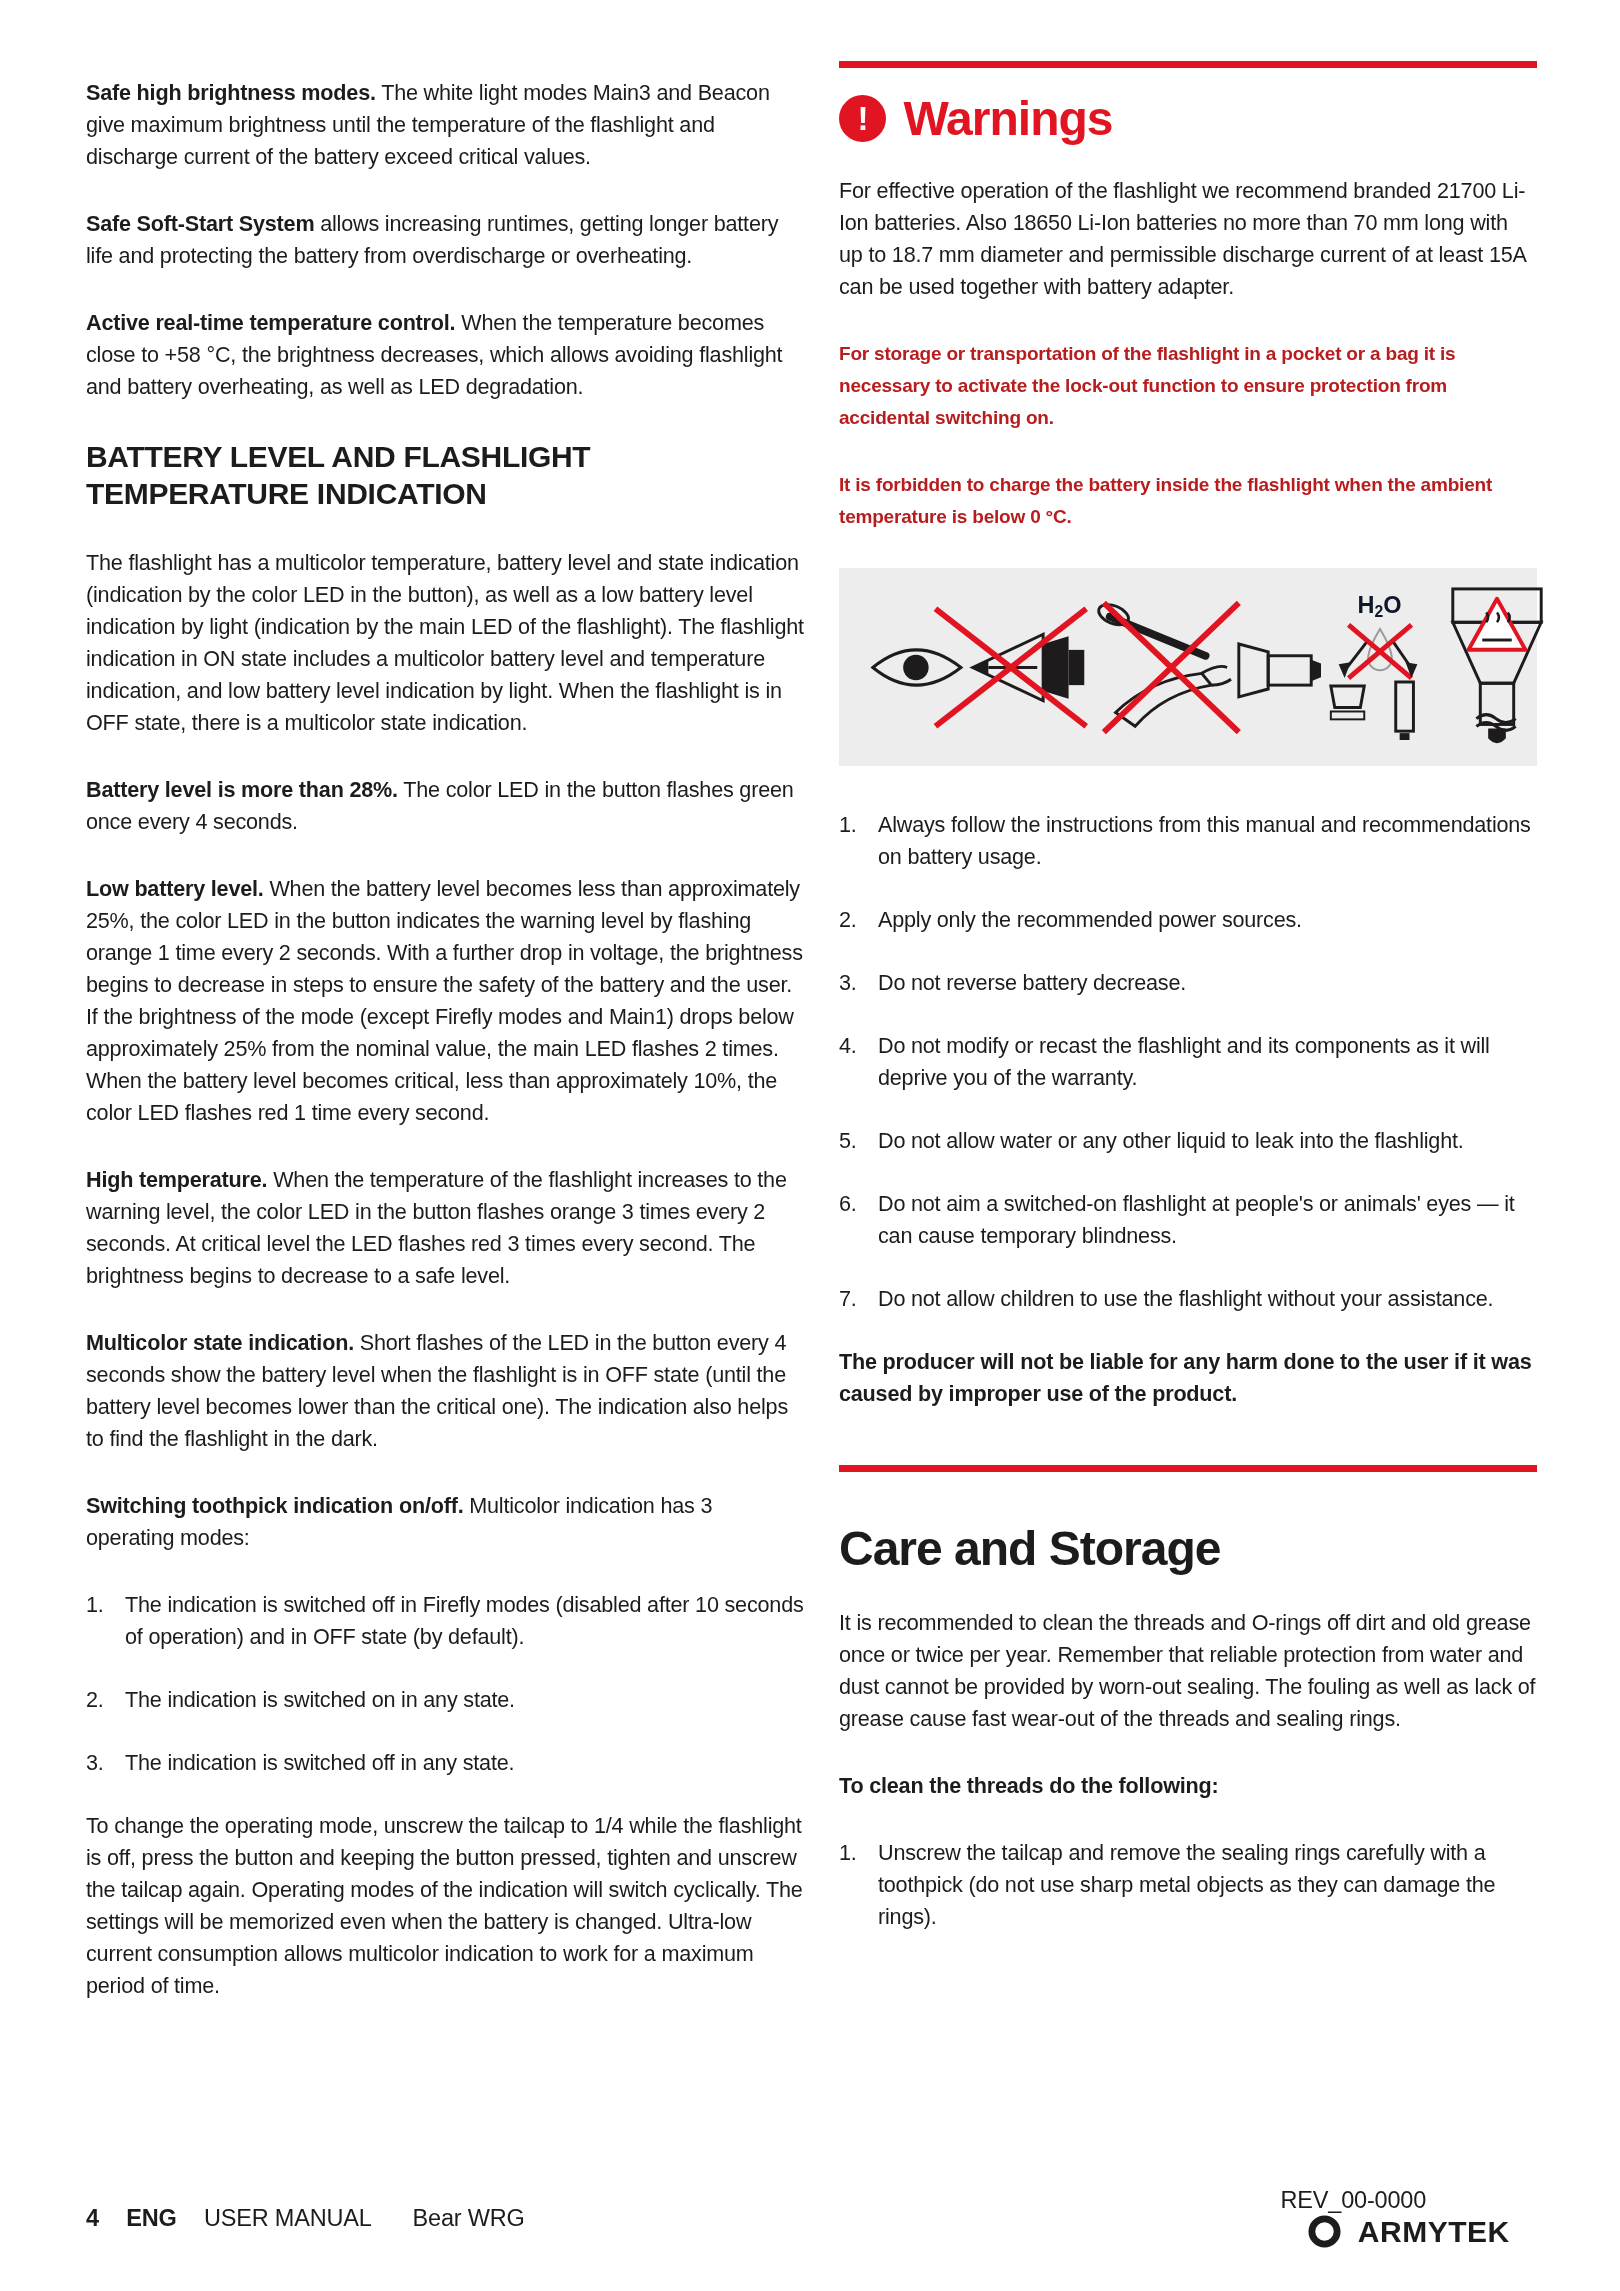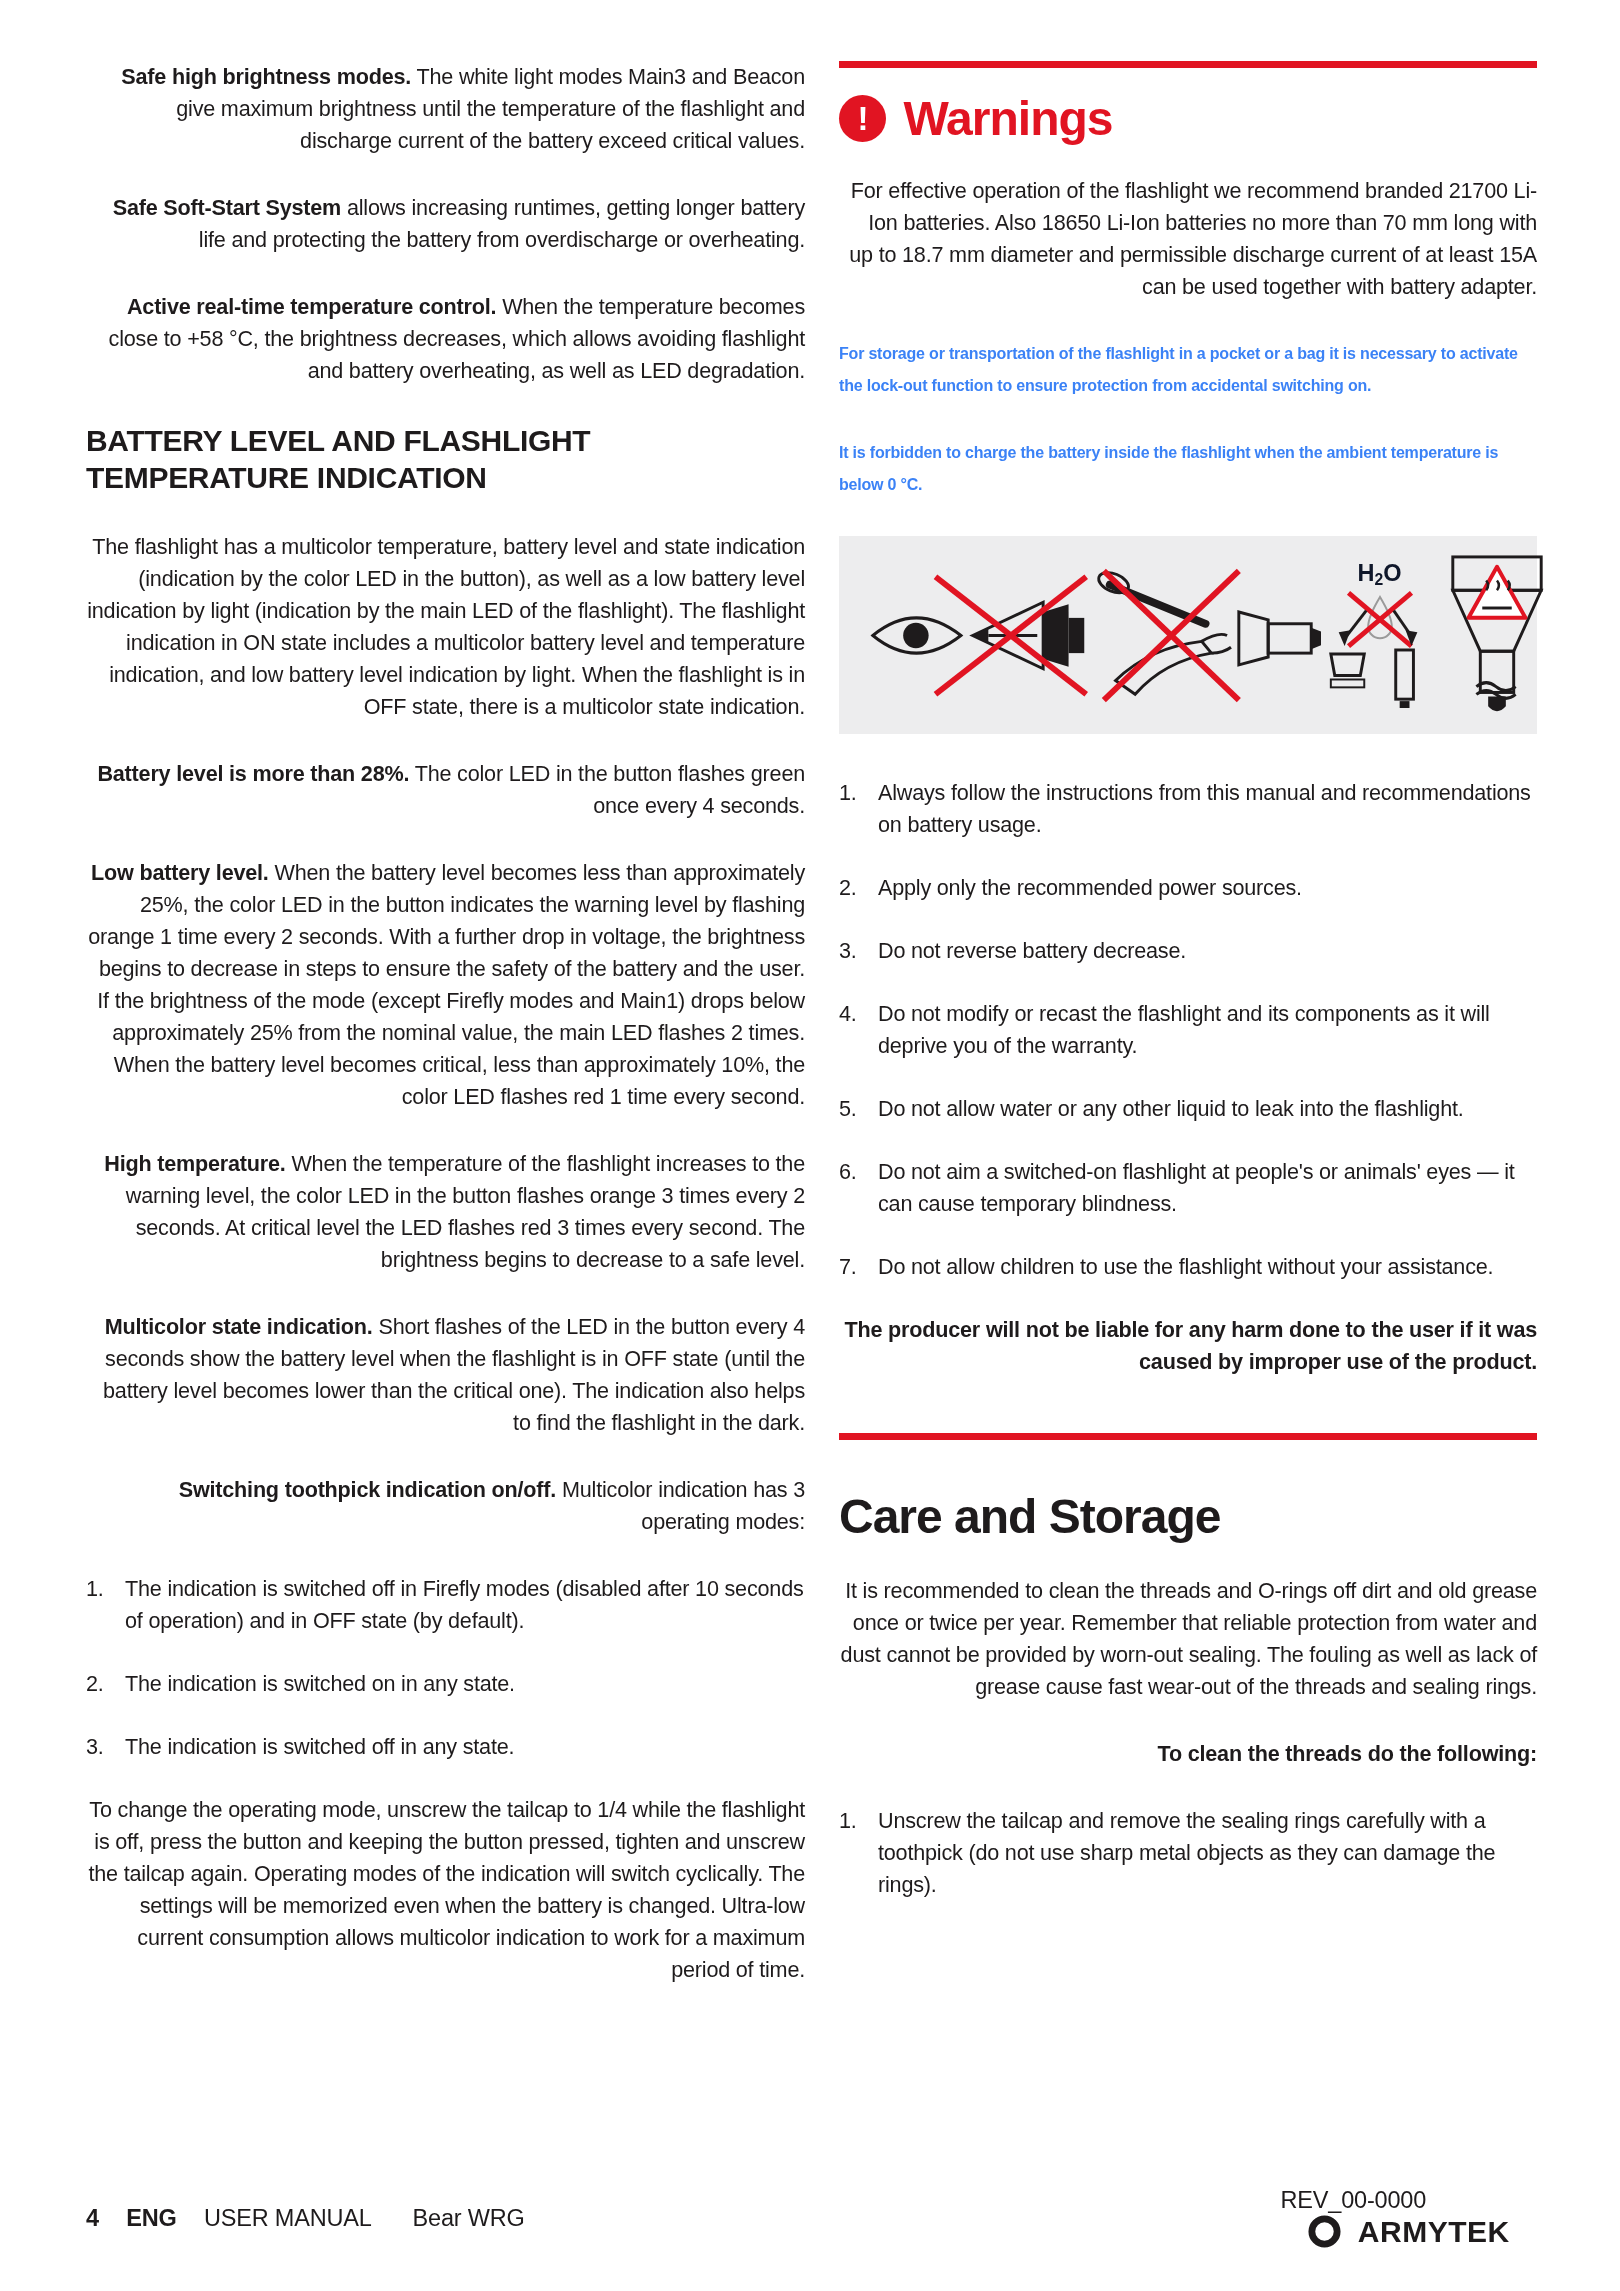--- a/index.html
+++ b/index.html
@@ -9,21 +9,21 @@
     background:#ffffff;
     font-family:"Liberation Sans",sans-serif;
     color:#1e1b1c;
     overflow:hidden;
   }
   .col{position:absolute;top:61px;}
   .col-left{left:86px;width:719px;}
   .col-right{left:839px;width:698px;}
 
   p.body{
-    font-size:21.6px;line-height:32px;margin:0 0 35px 0;letter-spacing:-0.2px;text-align:right;
+    font-size:21.6px;line-height:32px;margin:16px 0 35px 0;letter-spacing:-0.2px;
   }
   .b{font-weight:700;}
   .red-rule{height:6.9px;background:#e11422;margin:0;}
   .rule-top{margin-bottom:25.5px;}
   .rule-mid{margin-top:19.6px;margin-bottom:51px;}
 
   h1.warn-head{
     display:flex;align-items:center;gap:17.6px;
     margin:0 0 31px 0;
     font-size:48px;line-height:51px;font-weight:700;letter-spacing:-1px;
@@ -39,22 +39,22 @@
     margin:0 0 33px 0;
     font-size:48px;line-height:51px;font-weight:700;letter-spacing:-1px;
     color:#1e1b1c;
   }
   h2.section-head{
     margin:15.7px 0 35px 0;
     font-size:30px;line-height:37px;font-weight:700;letter-spacing:-0.3px;
     text-transform:uppercase;
   }
   p.red-note{
-    font-size:16px;line-height:32px;margin:0 0 35px 0;letter-spacing:-0.2px;
-    color:#3b82f6;font-weight:700;
+    font-size:19px;line-height:32px;margin:0 0 35px 0;letter-spacing:-0.2px;
+    color:#b91c1c;font-weight:700;
   }
   .oli{display:flex;margin:0 0 31px 0;font-size:21.6px;line-height:32px;letter-spacing:-0.2px;}
   .oli .num{flex:none;width:39px;}
   .oli .txt{flex:1;}
   p.producer{font-weight:700;margin-bottom:55px;}
 
   .icon-panel{
     background:#ededee;height:198px;margin:3.9px 0 43px 0;
     display:flex;align-items:center;justify-content:space-between;
     padding:0 25.5px;box-sizing:border-box;

